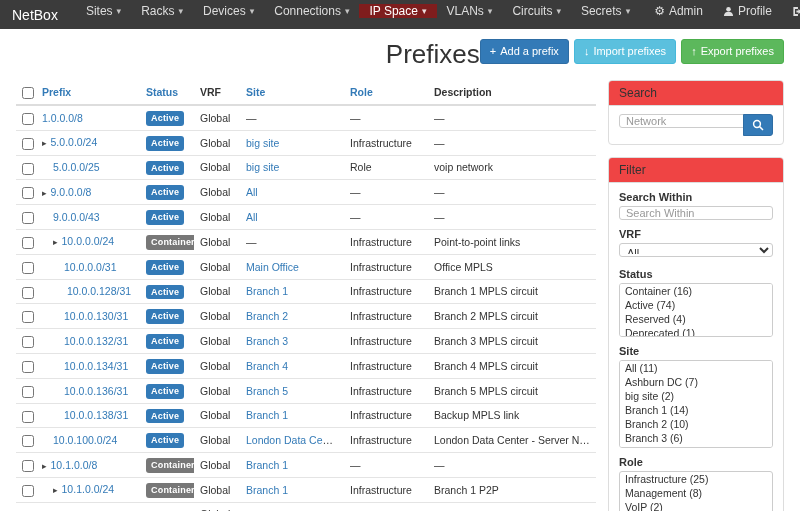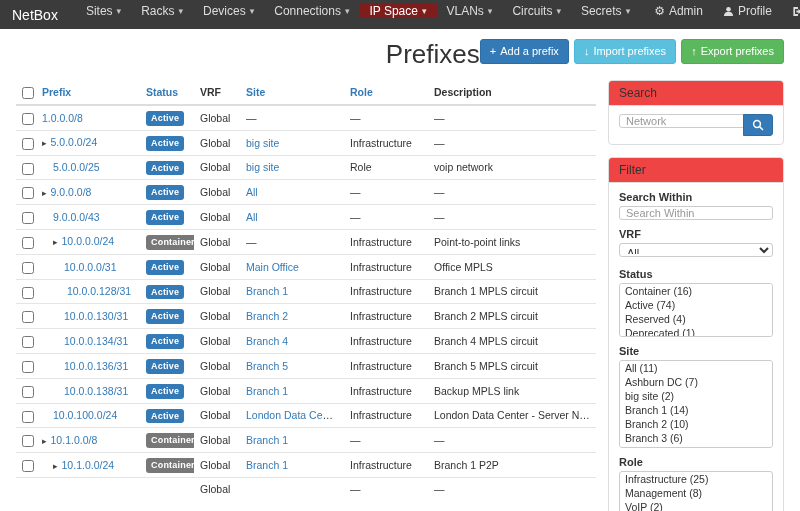--- a/index.html
+++ b/index.html
@@ -250,20 +250,29 @@
               <td class="col-check"><input type="checkbox" class="cell-check" style=""></td>
               <td class="col-prefix" style="padding-left: 28px;"><a href="#" class="lnk">10.0.0.130/31</a></td>
               <td class="col-status"><span class="badge badge-active">Active</span></td>
               <td class="col-vrf">Global</td>
               <td class="col-site"><a href="#" class="lnk">Branch 2</a></td>
               <td class="col-role">Infrastructure</td>
               <td class="col-desc">Branch 2 MPLS circuit</td>
             </tr>
             <tr>
               <td class="col-check"><input type="checkbox" class="cell-check" style=""></td>
+              <td class="col-prefix" style="padding-left: 28px;"><a href="#" class="lnk">10.0.0.132/31</a></td>
+              <td class="col-status"><span class="badge badge-active">Active</span></td>
+              <td class="col-vrf">Global</td>
+              <td class="col-site"><a href="#" class="lnk">Branch 3</a></td>
+              <td class="col-role">Infrastructure</td>
+              <td class="col-desc">Branch 3 MPLS circuit</td>
+            </tr>
+            <tr>
+              <td class="col-check"><input type="checkbox" class="cell-check" style=""></td>
               <td class="col-prefix" style="padding-left: 28px;"><a href="#" class="lnk">10.0.0.134/31</a></td>
               <td class="col-status"><span class="badge badge-active">Active</span></td>
               <td class="col-vrf">Global</td>
               <td class="col-site"><a href="#" class="lnk">Branch 4</a></td>
               <td class="col-role">Infrastructure</td>
               <td class="col-desc">Branch 4 MPLS circuit</td>
             </tr>
             <tr>
               <td class="col-check"><input type="checkbox" class="cell-check" style=""></td>
               <td class="col-prefix" style="padding-left: 28px;"><a href="#" class="lnk">10.0.0.136/31</a></td>

